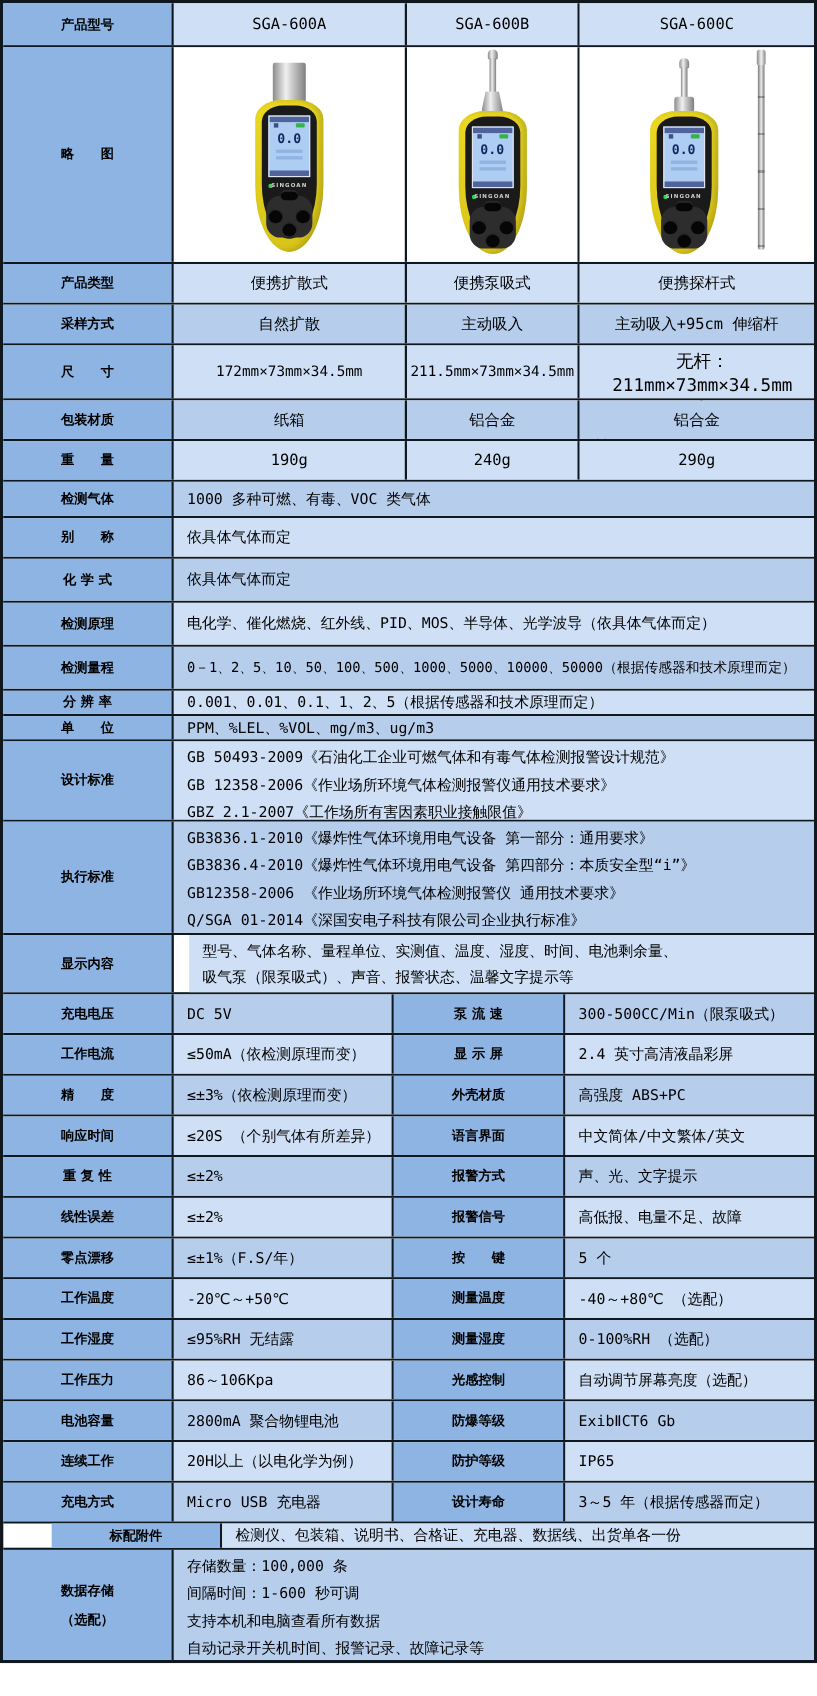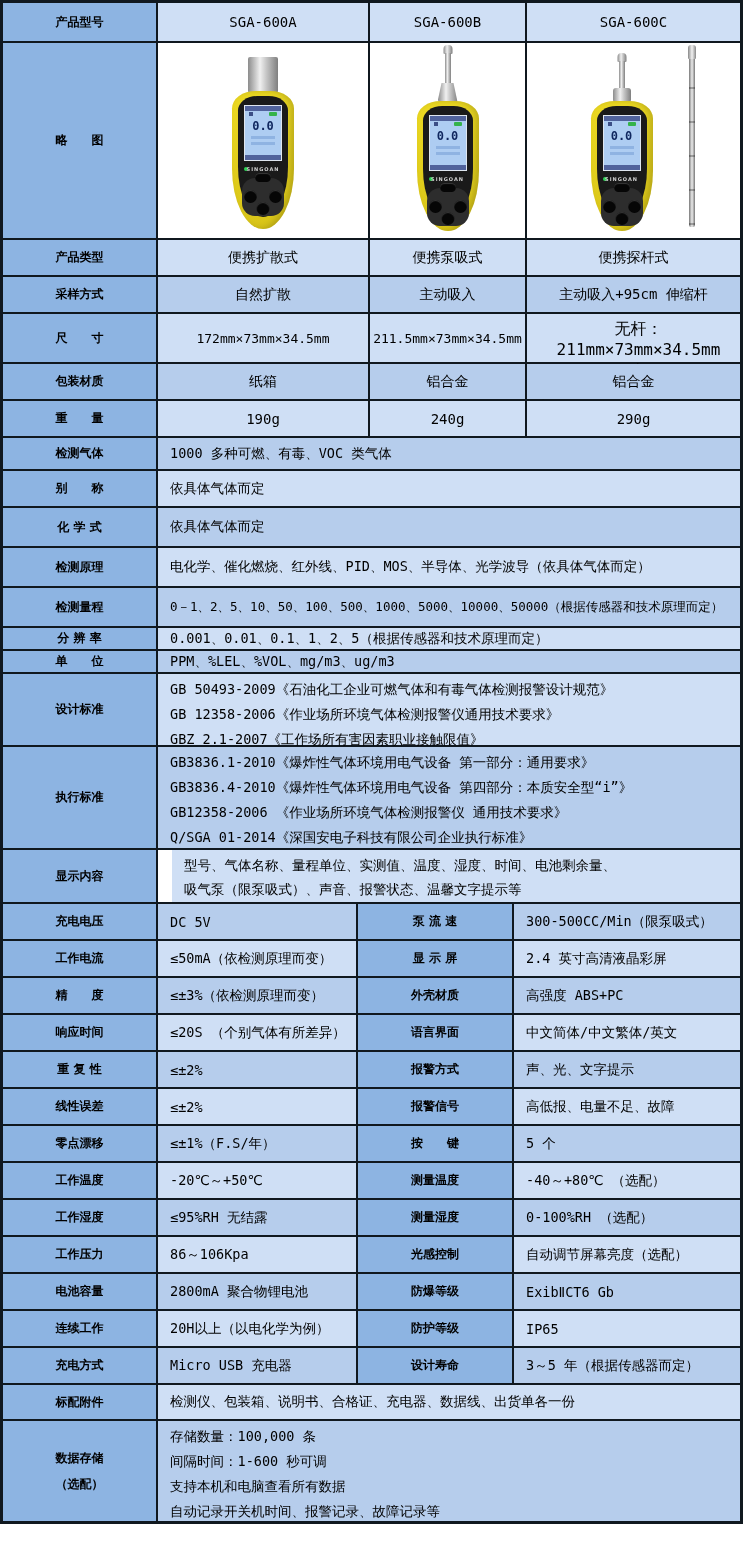--- a/index.html
+++ b/index.html
@@ -44,21 +44,21 @@
   .lines div{line-height:25px;white-space:nowrap;}
   .two .lines div{line-height:24px;}
   .tight{font-size:12.5px;white-space:nowrap;}
   .cdim{display:block;padding:4px 0 0 10px;font-size:16px;line-height:21px;
         font-family:"DejaVu Sans Mono","DejaVu Sans",sans-serif;}
   .stor-lab{flex-direction:column;line-height:26px;}
 
   
   .h40{height:40px;} .h197{height:197px;} .h37{height:37px;} .h50{height:50px;}
   .h33{height:33px;} .h35{height:23px;} .h73{height:73px;} .h103{height:103px;}
-  .h54{height:54px;gap:14px;} .h36{height:36px;} .h100{height:100px;}
+  .h54{height:54px;gap:14px;} .h36{height:24px;padding-left:44px;} .h100{height:100px;}
 
   
   .imgc{justify-content:center;align-items:flex-start;padding-top:2px;}
   .device{position:relative;width:150px;height:192px;}
   .d-body{position:absolute;left:50%;transform:translateX(-50%);
     width:62px;background:linear-gradient(180deg,#ecd922,#d8c418);
     border-radius:26px 26px 34px 34px / 19px 19px 66px 66px;
     box-shadow:inset -4px 0 6px rgba(0,0,0,.18);}
   .v-a .d-body{top:46px;height:138px;}
   .v-b .d-body{top:56px;height:130px;}

